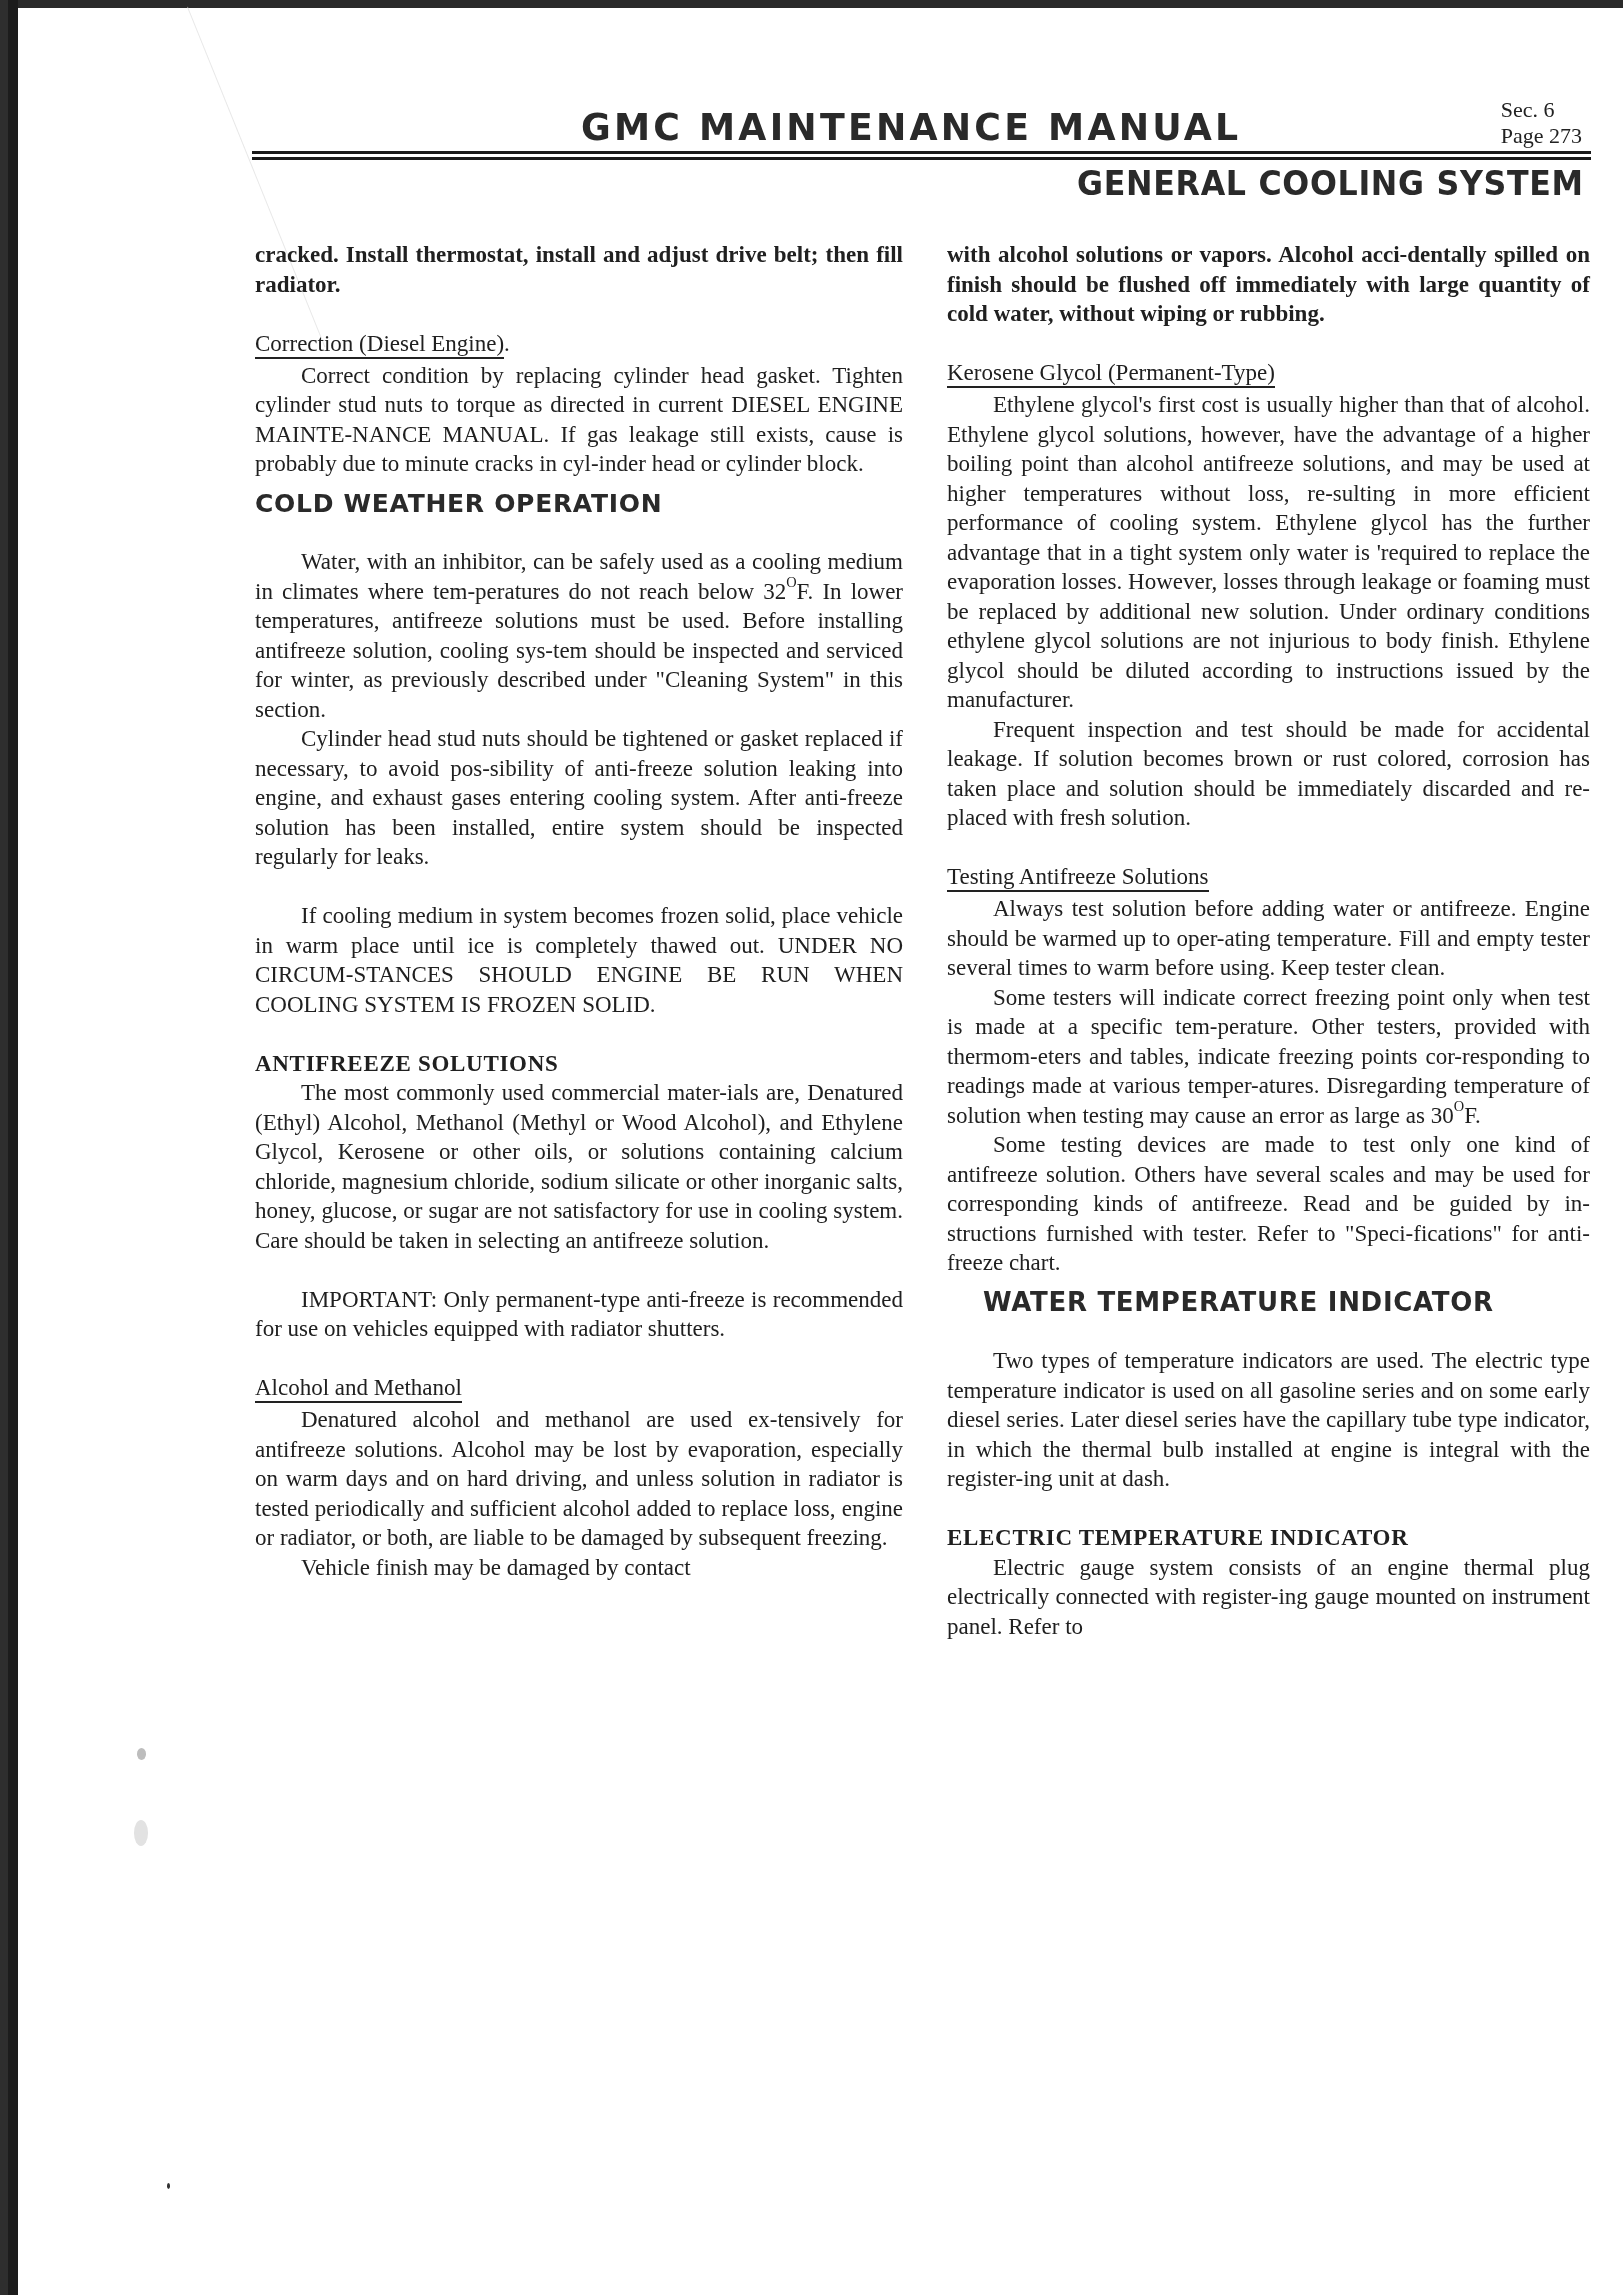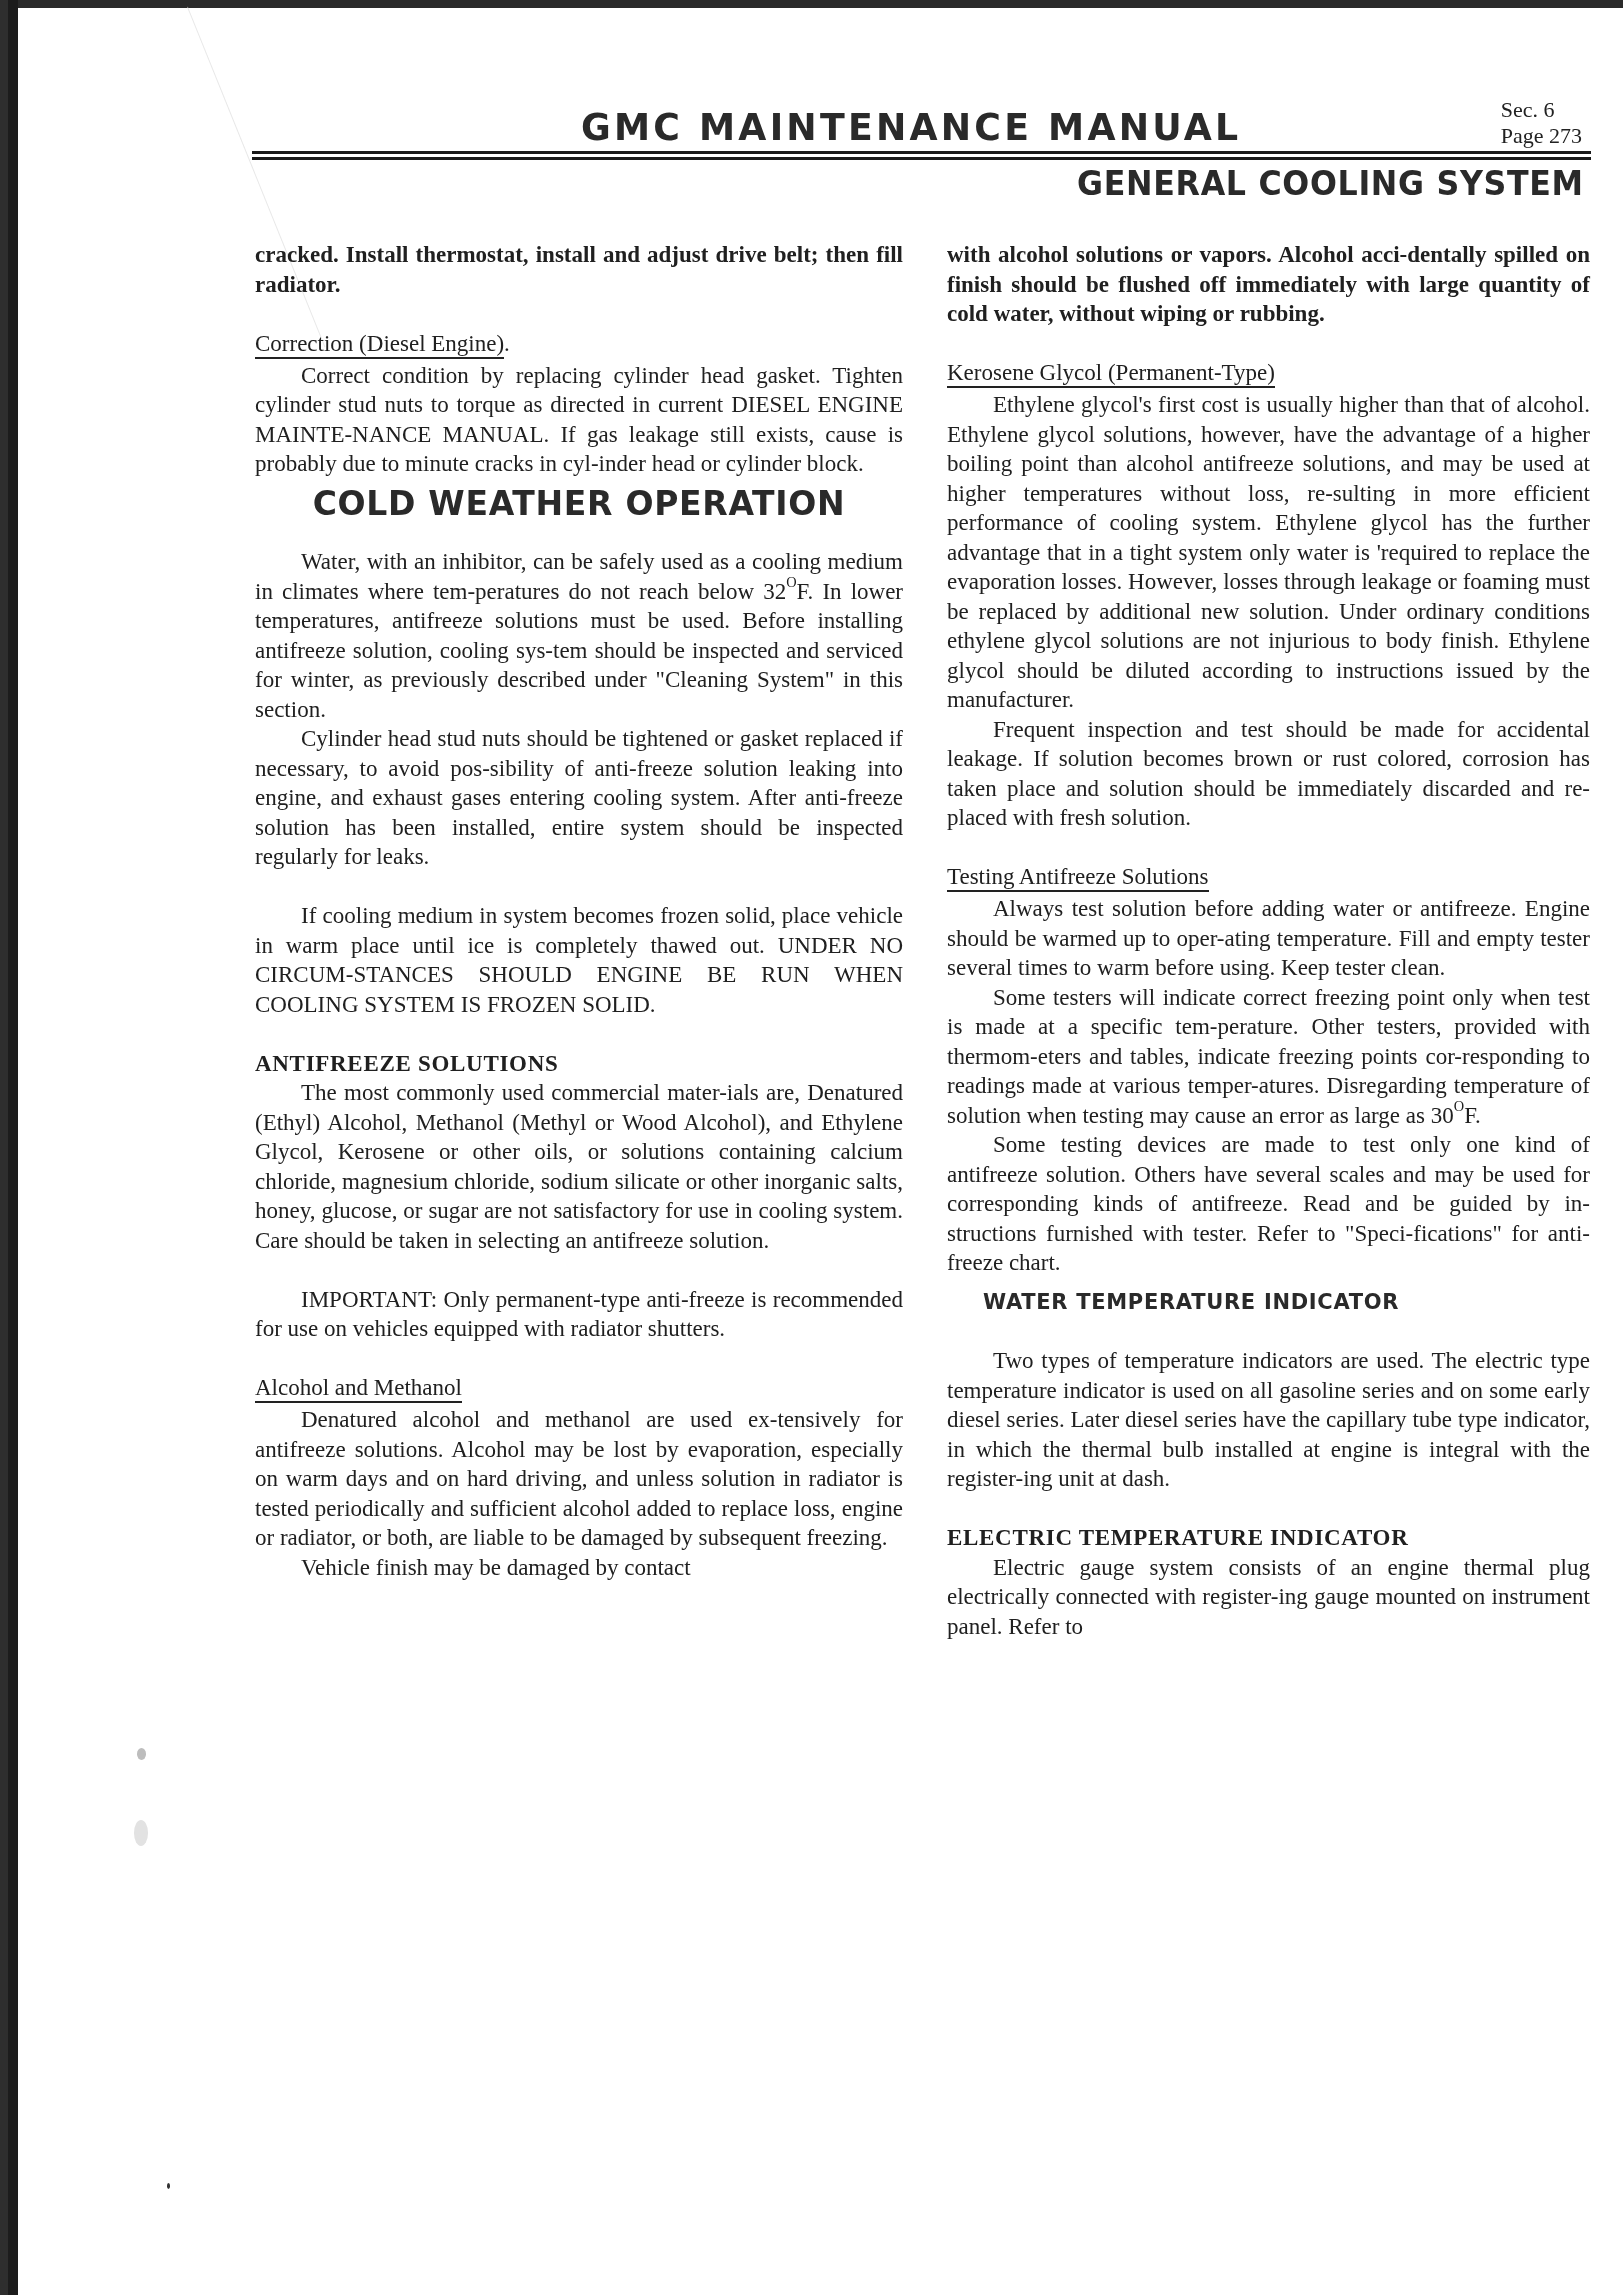--- a/index.html
+++ b/index.html
@@ -55,24 +55,24 @@
   }
   .col.left { left: 255px; width: 648px; }
   .col.right { left: 947px; width: 643px; }
   .col p { margin: 0; text-indent: 46px; }
   .col p.noindent { text-indent: 0; font-weight: bold; }
   .gap { height: 29.5px; }
   .ul-head { display: inline-block; border-bottom: 2.6px solid #222; line-height: 26px; margin-bottom: 2px; }
   .caps-head { margin: 0; letter-spacing: 0.7px; }
   .major {
     font-family: "DejaVu Sans", "Liberation Sans", sans-serif; font-weight: bold;
-    font-size: 33px; line-height: 37px; text-align: center; letter-spacing: 0.7px;
+    font-size: 25px; line-height: 37px; text-align: left; letter-spacing: 0.7px;
     color: #2a2a2a; margin: 6.5px 0 0 0;
   }
-  .major.right { text-align: left; padding-left: 36px; font-size: 21px; }
+  .major.right { text-align: left; padding-left: 36px; font-size: 26px; }
   sup.deg { font-size: 14.4px; vertical-align: 11.8px; line-height: 0; }
 </style>
 </head>
 <body>
 
 <div class="scan-border-top"></div>
 <div class="scan-border-left"></div>
 <div class="crease"></div>
 <div class="stray" style="left:137px;top:1748px;width:9.2px;height:11.8px;"></div>
 <div class="stray" style="left:134px;top:1820px;width:14.4px;height:26px;background:#e2e2e2;"></div>

